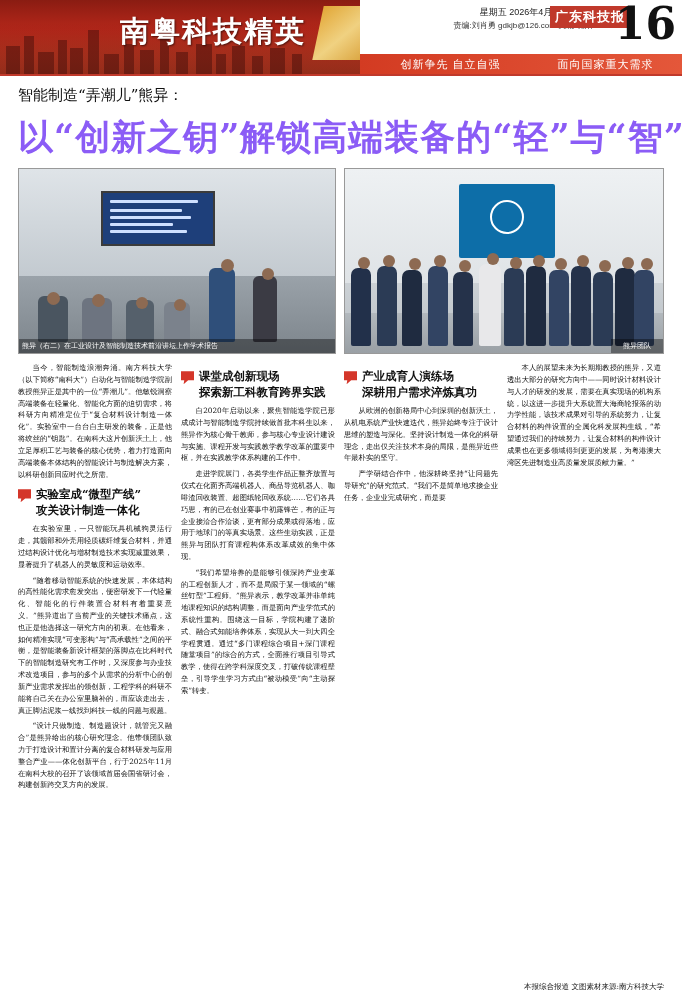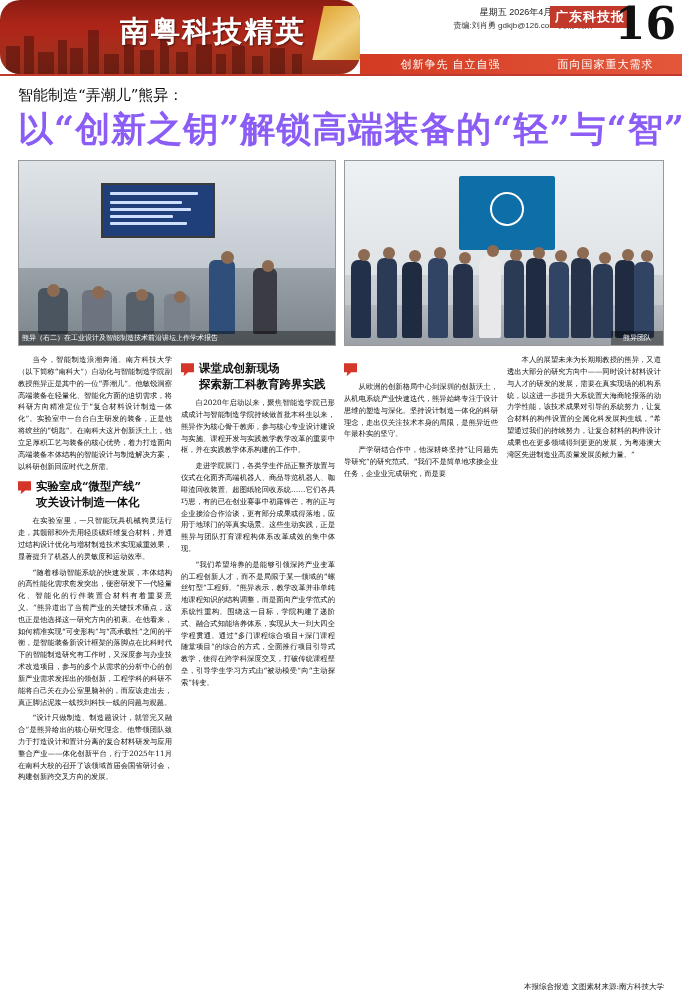--- a/index.html
+++ b/index.html
@@ -26,21 +26,20 @@
     height: 76px;
     display: flex;
     align-items: stretch;
     border-bottom: 2px solid #c0392b;
   }
   .mast-left {
     width: 360px;
     position: relative;
     background: linear-gradient(180deg, #8a1c12 0%, #b5271a 40%, #d94a2b 100%);
     overflow: hidden;
-    border-radius: 20px;
   }
   .skyline {
     position: absolute;
     left: 0; right: 0; bottom: 0;
     height: 52px;
     background:
       linear-gradient(180deg, rgba(140,30,20,0.0) 0%, rgba(90,20,12,0.55) 100%);
   }
   .sky-b {
     position: absolute;
@@ -129,21 +128,21 @@
     padding-left: 12px;
   }
 
   
   .headline-wrap {
     padding: 10px 18px 4px 18px;
   }
   .shoulder {
     font-size: 15px;
     color: #111;
-    margin-bottom: 4px;
+    margin-bottom: 12px;
     font-family: "DejaVu Serif", serif;
   }
   .main-head {
     font-family: "DejaVu Serif", serif;
     font-weight: bold;
     font-size: 35px;
     letter-spacing: 1px;
     color: #8b5cf6;
     line-height: 1.12;
     white-space: nowrap;
@@ -370,20 +369,24 @@
         </div>
       </div>
       <p>自2020年启动以来，聚焦智能造学院已形成成计与智能制造学院持续做首批本科生以来，熊异作为核心骨干教师，参与核心专业设计建设与实施、课程开发与实践教学教学改革的重要中枢，并在实践教学体系构建的工作中。</p>
       <p>走进学院展门，各类学生作品正整齐放置与仪式在化面齐高端机器人、商品导览机器人、咖啡渣回收装置、超图纸轮回收系统……它们各具巧思，有的已在创业赛事中初露锋芒，有的正与企业接洽合作洽谈，更有部分成果或得落地，应用于地球门的等真实场景。这些生动实践，正是熊异与团队打育课程构体系改革成效的集中体现。</p>
       <p>“我们希望培养的是能够引领深跨产业变革的工程创新人才，而不是局限于某一领域的“螺丝钉型”工程师。”熊异表示，教学改革并非单纯地课程知识的结构调整，而是面向产业学范式的系统性重构。围绕这一目标，学院构建了递阶式、融合式知能培养体系，实现从大一到大四全学程贯通。通过“多门课程综合项目+深门课程随堂项目”的综合的方式，全面推行项目引导式教学，使得在跨学科深度交叉，打破传统课程壁垒，引导学生学习方式由“被动模受”向“主动探索”转变。</p>
     </div>
 
     <div class="col">
       <div class="sec-head">
         <div class="sec-mark"></div>
+        <div class="sec-title">
+          <div>产业成育人演练场</div>
+          <div>深耕用户需求淬炼真功</div>
+        </div>
       </div>
       <p>从欧洲的创新格局中心到深圳的创新沃土，从机电系统产业快速迭代，熊异始终专注于设计思维的塑造与深化。坚持设计制造一体化的科研理念，走出仅关注技术本身的局限，是熊异近些年最朴实的坚守。</p>
       <p>产学研结合作中，他深耕终坚持“让问题先导研究”的研究范式。“我们不是简单地求接企业任务，企业业完成研究，而是要</p>
     </div>
 
     <div class="col">
       <p>本人的展望未来为长期期教授的熊异，又道透出大部分的研究方向中——同时设计材料设计与人才的研发的发展，需要在真实现场的机构系统，以这进一步提升大系统置大海商轮报落的动力学性能，该技术成果对引导的系统努力，让复合材料的构件设置的全属化科发展构生线，“希望通过我们的持续努力，让复合材料的构件设计成果也在更多领域得到更更的发展，为粤港澳大湾区先进制造业高质量发展质献力量。”</p>
     </div>
 
   </div>

